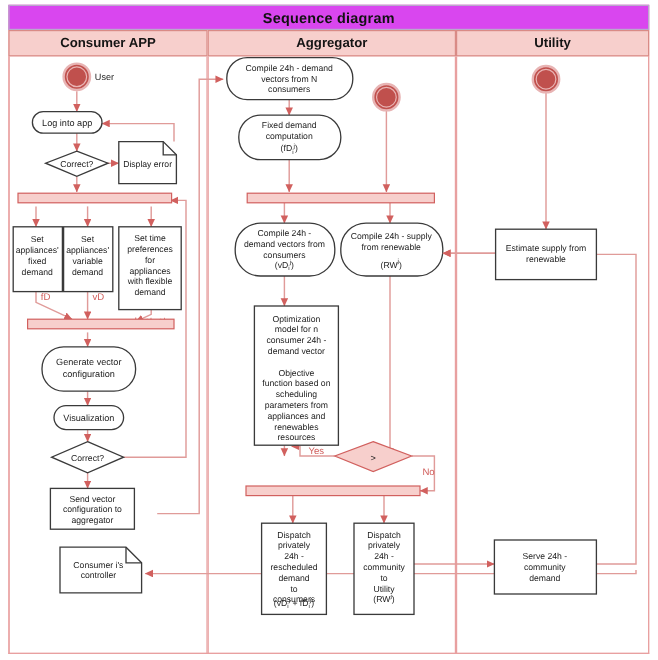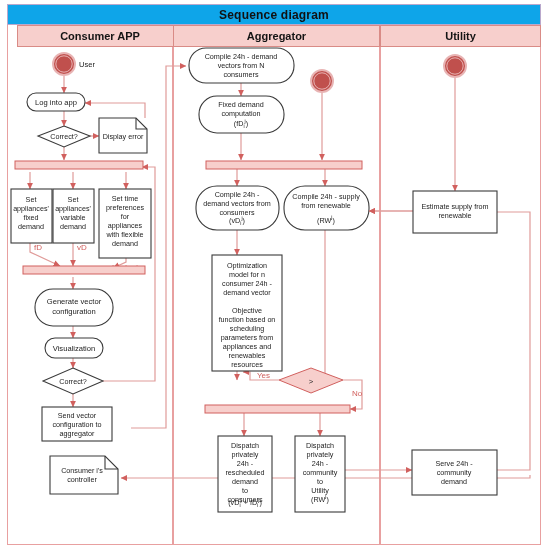--- a/index.html
+++ b/index.html
@@ -23,21 +23,21 @@
     height: 541px;
     border: 1px solid #e8a0a0;
     box-sizing: border-box;
   }
   .title-bar {
     position: absolute;
     left: 7px;
     top: 4px;
     width: 534px;
     height: 21px;
-    background: #0ea5e9;
+    background: #d946ef;
     border: 1px solid #b9a8cc;
     box-sizing: border-box;
     display: flex;
     align-items: center;
     justify-content: center;
     font-size: 12px;
     font-weight: bold;
     color: #111111;
     letter-spacing: .2px;
   }
@@ -89,21 +89,21 @@
 </style>
 </head>
 <body>
 
 <div id="root">
 
   <div class="frame"></div>
 
   <div class="title-bar">Sequence diagram</div>
 
-  <div class="lane-head" style="left:17px;width:166px;">Consumer  APP</div>
+  <div class="lane-head" style="left:7px;width:166px;">Consumer  APP</div>
   <div class="lane-head" style="left:173px;width:207px;">Aggregator</div>
   <div class="lane-head" style="left:380px;width:161px;">Utility</div>
 
   <div class="lane-body" style="left:7px;width:166px;"></div>
   <div class="lane-body" style="left:173px;width:207px;"></div>
   <div class="lane-body" style="left:380px;width:161px;"></div>
 
   <svg class="diagram" viewBox="0 0 548 550">
     <defs>
       <marker id="ah" markerWidth="7" markerHeight="7" refX="5.4" refY="2.6" orient="auto">

